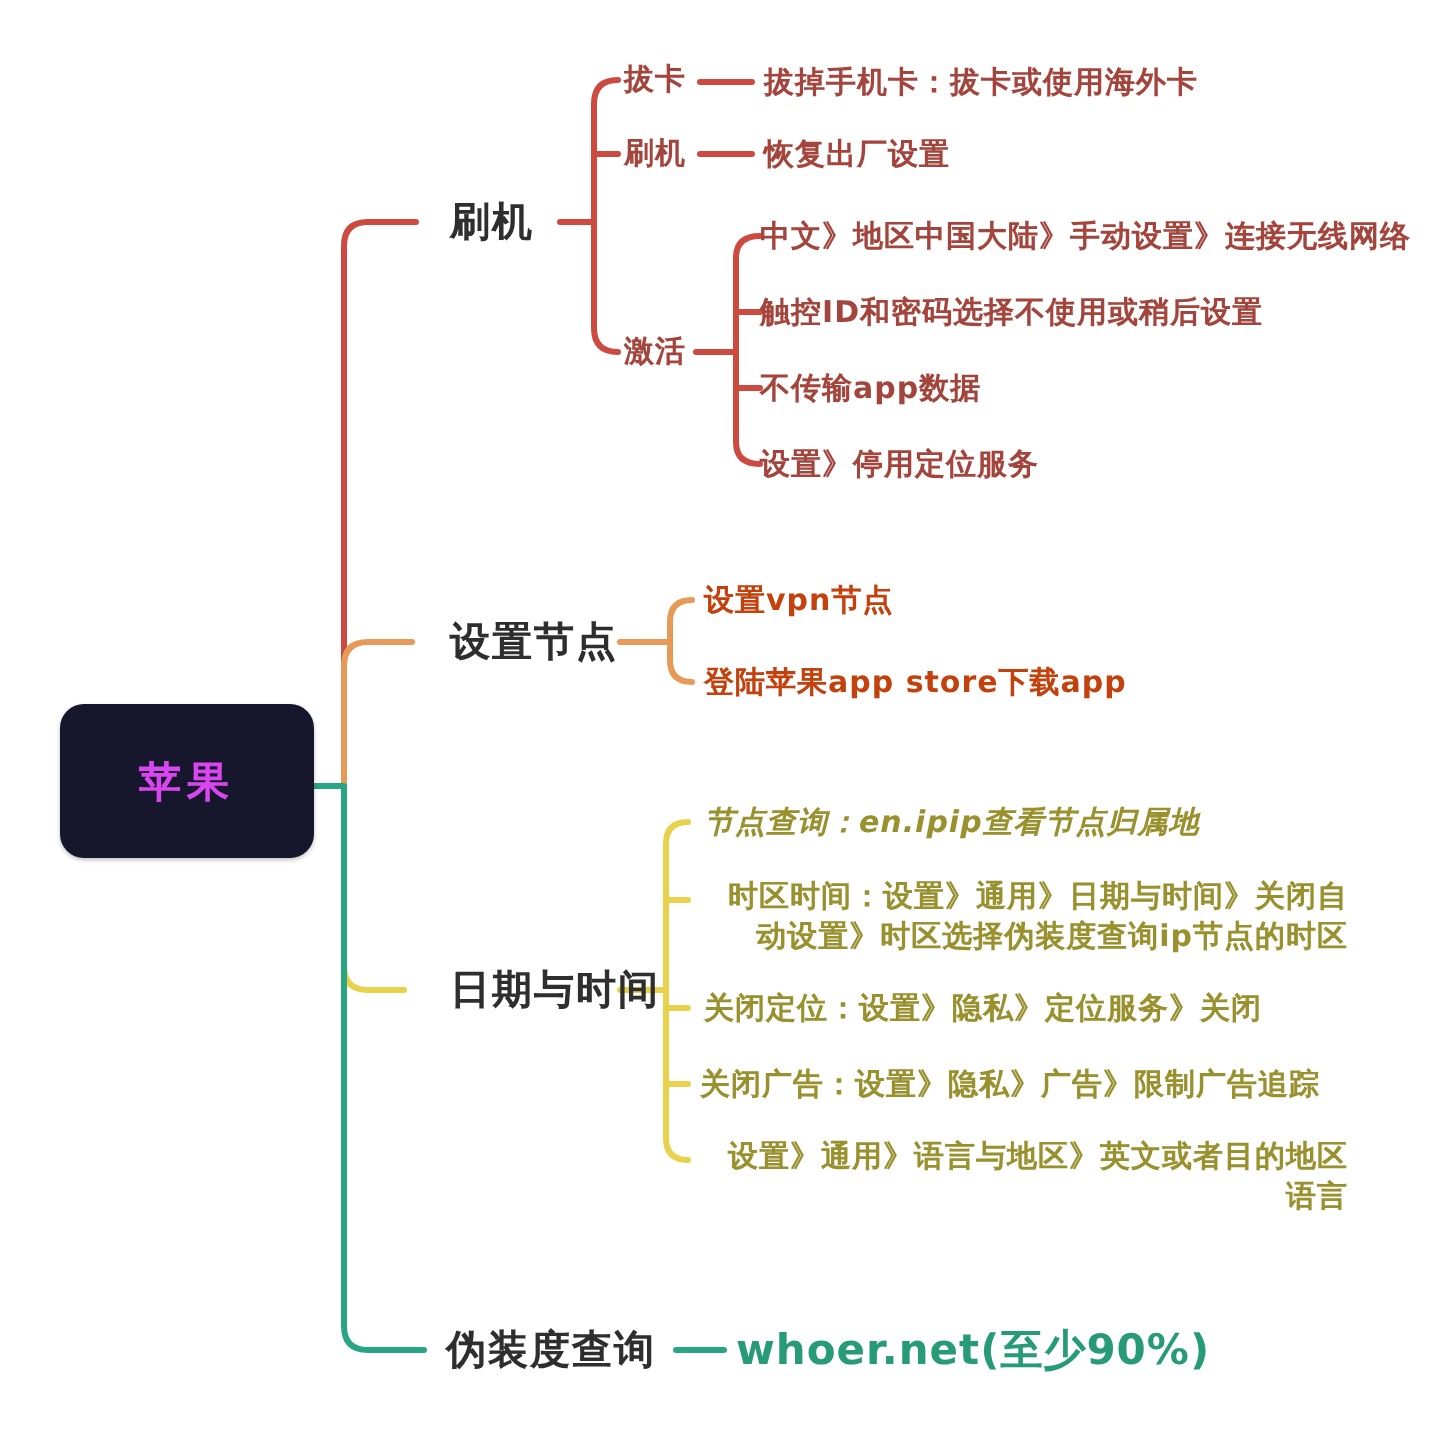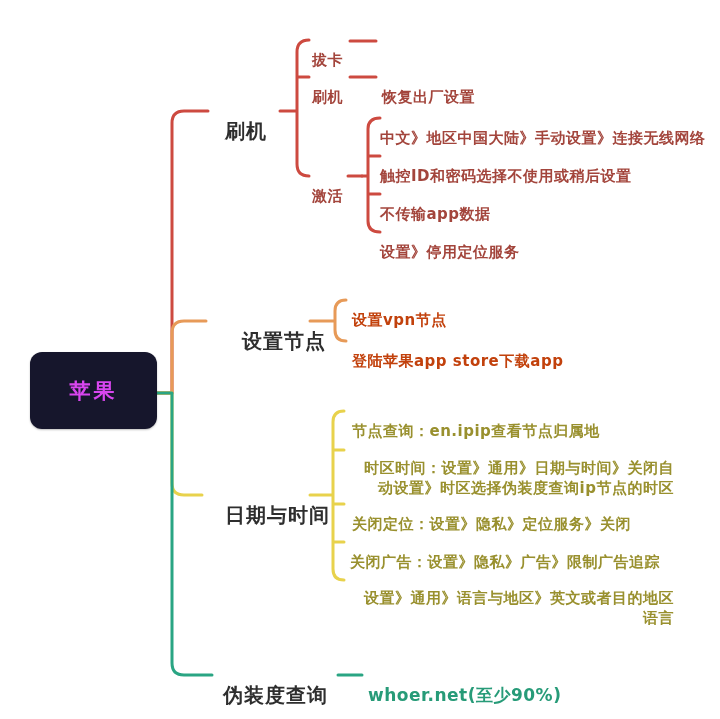--- a/index.html
+++ b/index.html
@@ -1,31 +1,31 @@
 <!DOCTYPE html>
 <html><head>
 <meta charset="utf-8">
 <style>
   html,body{margin:0;padding:0;background:#fff;}
   #canvas{
     position:relative;width:720px;height:719px;background:#ffffff;overflow:hidden;
     font-family:"DejaVu Sans","Liberation Sans",sans-serif;
   }
   #wires{position:absolute;left:0;top:0;width:720px;height:719px;}
-  .txt{position:absolute;white-space:nowrap;margin-top:20px;}
+  .txt{position:absolute;white-space:nowrap;}
   .vcenter{transform:translateY(-50%);}
   .branch-label{font-size:20px;font-weight:600;color:#2e2e2e;letter-spacing:1px;}
   .sub{font-size:15px;font-weight:600;letter-spacing:0.5px;}
   .leaf{font-size:15px;font-weight:600;line-height:20px;letter-spacing:0.5px;}
   .wrap2{white-space:normal;width:322px;word-break:break-all;text-align:right;}
   .red-t{color:#a3453c;}
   .orange-t{color:#c2410c;}
   .yellow-t{color:#99902e;}
   .green-t{color:#279b78;}
-  .green-leaf{font-size:17px;}
+  .green-leaf{font-size:21px;}
   #root-node{
     position:absolute;left:30px;top:352px;width:127px;height:77px;
     background:#16162c;border-radius:12px;display:flex;align-items:center;justify-content:center;
     box-shadow:0 1px 2px rgba(0,0,0,0.25);cursor:pointer;
   }
   #root-node span{color:#d946ef;font-size:21px;font-weight:700;letter-spacing:3px;}
 </style>
 </head>
 <body>
 
@@ -50,34 +50,35 @@
     <path d="M156,393 H172 V663 Q172,675 184,675 H212" stroke="#2aa583"></path>
     <path d="M338,675 H362" stroke="#2aa583"></path>
   </svg>
 
   <div id="root-node">
     <span>苹果</span>
   </div>
 
   <div class="txt vcenter branch-label" style="left:225px;top:111px;">刷机</div>
   <div class="txt vcenter sub red-t" style="left:312px;top:40px;">拔卡</div>
+  <div class="txt vcenter leaf red-t" style="left:382px;top:41px;">拔掉手机卡：拔卡或使用海外卡</div>
   <div class="txt vcenter sub red-t" style="left:312px;top:77px;">刷机</div>
   <div class="txt vcenter leaf red-t" style="left:382px;top:77px;">恢复出厂设置</div>
   <div class="txt vcenter sub red-t" style="left:312px;top:176px;text-align:center;">激活</div>
   <div class="txt vcenter leaf red-t" style="left:380px;top:118px;">中文》地区中国大陆》手动设置》连接无线网络</div>
   <div class="txt vcenter leaf red-t" style="left:380px;top:194px;">不传输app数据</div>
   <div class="txt vcenter leaf red-t" style="left:380px;top:156px;">触控ID和密码选择不使用或稍后设置</div>
   <div class="txt vcenter leaf red-t" style="left:380px;top:232px;">设置》停用定位服务</div>
 
-  <div class="txt vcenter branch-label" style="left:242px;top:321px;">设置节点</div>
+  <div class="txt vcenter branch-label" style="left:225px;top:321px;">设置节点</div>
   <div class="txt vcenter leaf orange-t" style="left:352px;top:300px;">设置vpn节点</div>
   <div class="txt vcenter leaf orange-t" style="left:352px;top:341px;">登陆苹果app store下载app</div>
 
   <div class="txt vcenter branch-label" style="left:225px;top:495px;">日期与时间</div>
-  <div class="txt vcenter leaf yellow-t" style="left:352px;top:411px;">节点查询：en.ipip查看节点归属地</div>
+  <div class="txt vcenter leaf yellow-t" style="left:352px;top:411px;font-style:italic;">节点查询：en.ipip查看节点归属地</div>
   <div class="txt leaf yellow-t wrap2" style="left:352px;top:438px;">时区时间：设置》通用》日期与时间》关闭自动设置》时区选择伪装度查询ip节点的时区</div>
   <div class="txt vcenter leaf yellow-t" style="left:352px;top:504px;">关闭定位：设置》隐私》定位服务》关闭</div>
   <div class="txt vcenter leaf yellow-t" style="left:350px;top:542px;">关闭广告：设置》隐私》广告》限制广告追踪</div>
   <div class="txt leaf yellow-t wrap2" style="left:352px;top:568px;">设置》通用》语言与地区》英文或者目的地区语言</div>
 
   <div class="txt vcenter branch-label" style="left:223px;top:675px;">伪装度查询</div>
   <div class="txt vcenter leaf green-t green-leaf" style="left:368px;top:675px;">whoer.net(至少90%)</div>
 
 </div>
 

